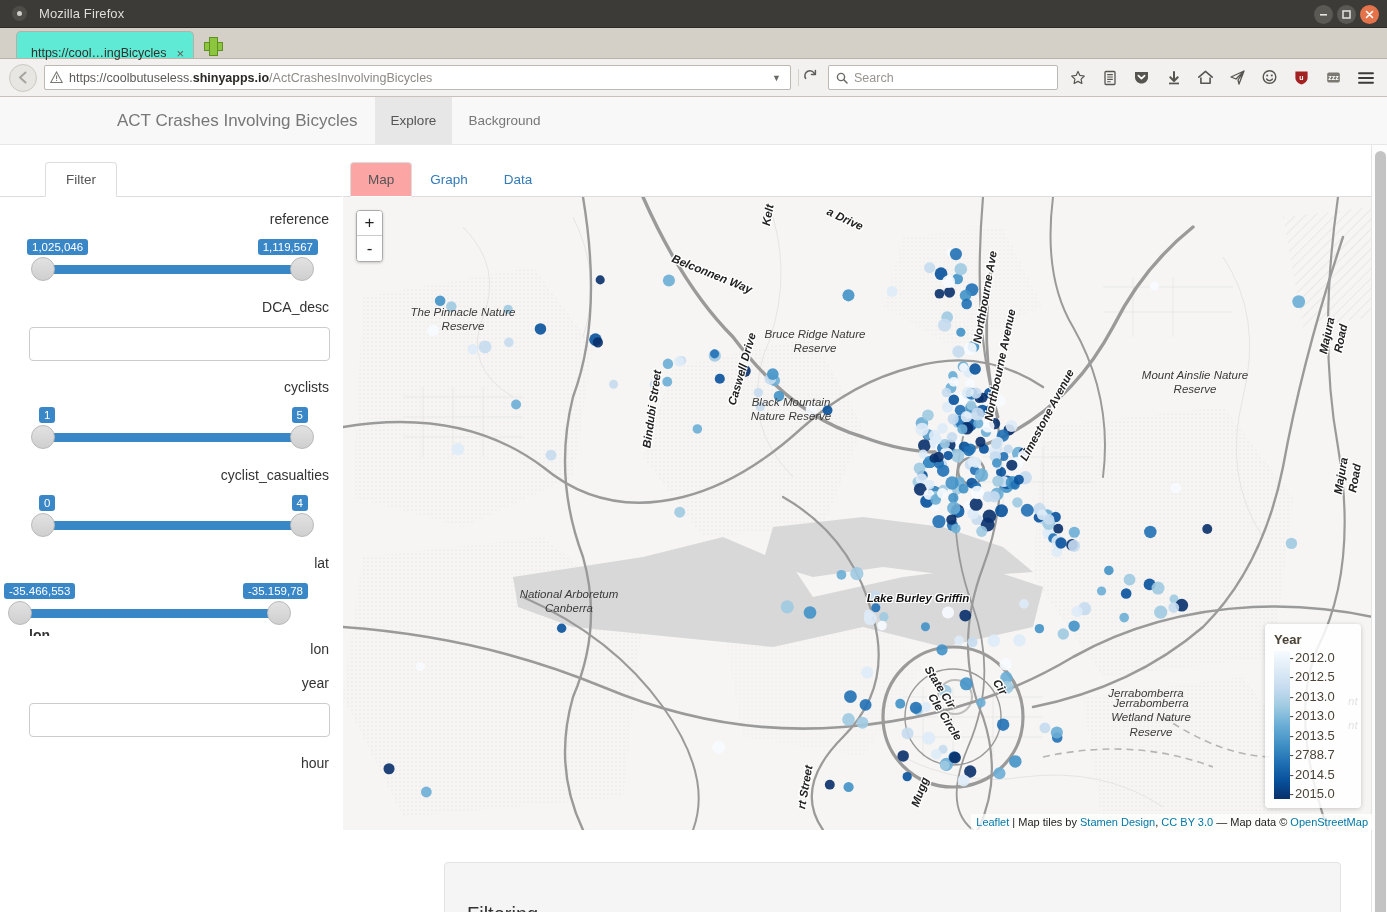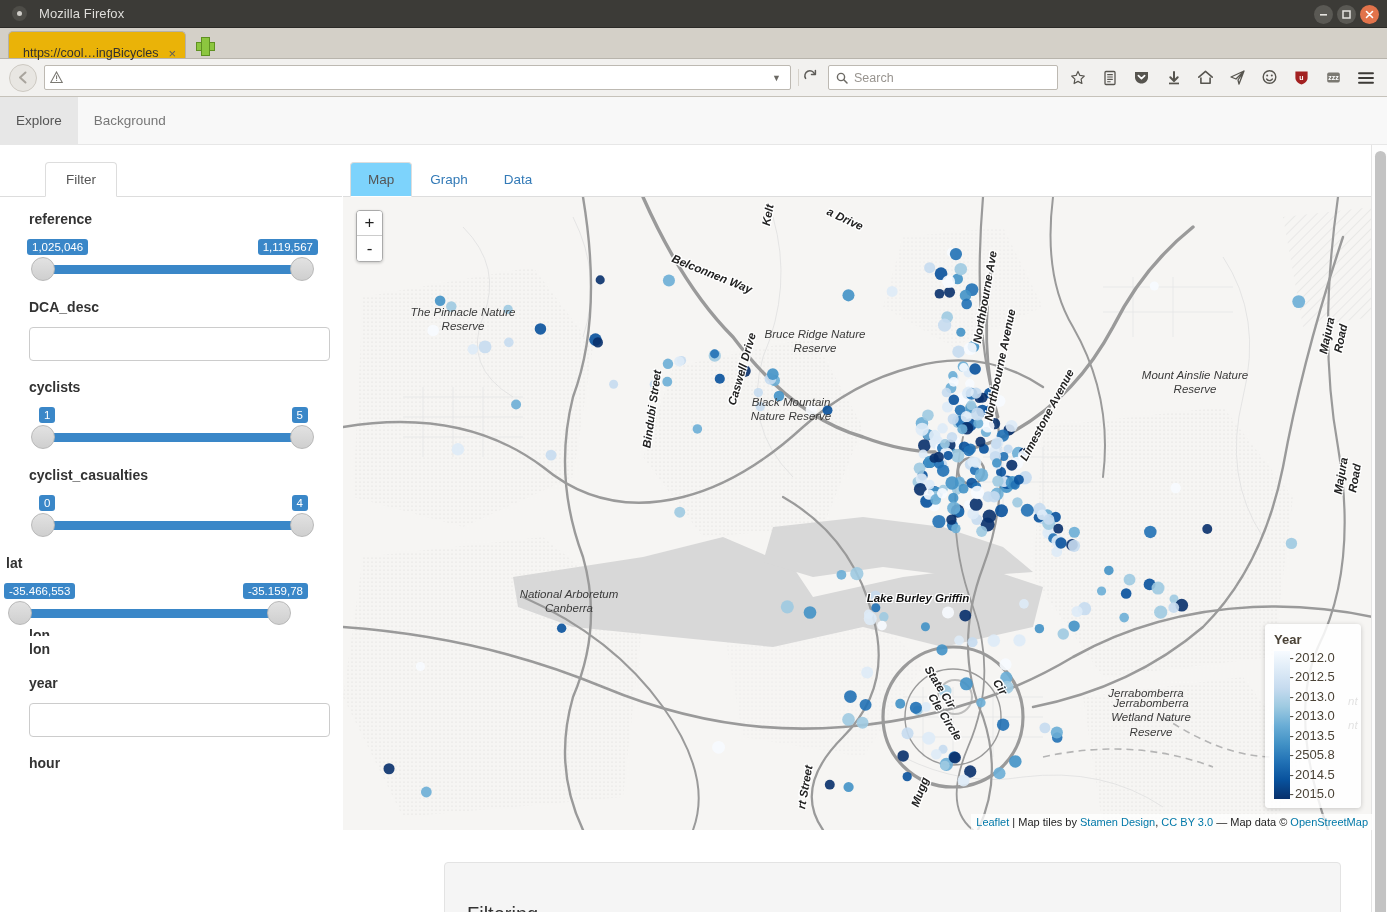--- a/index.html
+++ b/index.html
@@ -30,25 +30,25 @@
   .wc.close { background: #e2734b; color: #fff; }
   .wc svg { display:block; }
 
   
   #tabstrip {
     height: 31px; background: #d4d0c8;
     display: flex; align-items: flex-end; padding-left: 8px;
     border-bottom: 1px solid #b8b4ac;
   }
   #browser-tab {
-    height: 27px; background: #eab308;
+    height: 27px; background: #5eead4;
     border: 1px solid #b5b1a9; border-bottom: none;
     border-radius: 5px 5px 0 0;
     display: flex; align-items: center; gap: 10px;
-    padding: 16px 9px 0 14px; font-size: 12.5px; color: #33312e;
+    padding: 16px 9px 0 14px; font-size: 12.5px; color: #33312e; margin-left: 8px;
   }
   #tab-close { color: #5f5d59; font-size: 13px; cursor: pointer; }
   #new-tab {
     margin-left: 10px; margin-bottom: 4px;
     width: 17px; height: 17px; position: relative; cursor: pointer;
   }
   #new-tab::before, #new-tab::after {
     content:""; position:absolute; background:#8cc63f; border:1px solid #5f9121;
   }
   #new-tab::before { left:0; top:5px; width:17px; height:7px; }
@@ -110,21 +110,21 @@
     border-right: 1px solid #fff; overflow: hidden;
   }
   #filter-tabrow { padding: 17px 0 0 45px; display:flex; }
   #filter-tab {
     border: 1px solid #ddd; border-bottom: 1px solid #fff;
     border-radius: 4px 4px 0 0; background: #fff;
     padding: 9px 20px; font-size: 13.5px; color: #555; margin-bottom: -1px;
   }
   #filter-divider { border-top: 1px solid #ddd; margin-top: 0; }
   .field { padding: 0 13px 0 29px; margin-top: 14px; }
-  .field-label { font-size: 14px; font-weight: bold; color: #333; margin-bottom: 12px; }
+  .field-label { font-size: 14px; font-weight: normal; color: #333; margin-bottom: 12px; text-align: right; }
   .text-input {
     width: 301px; height: 34px; border: 1px solid #ccc; border-radius: 4px;
     background: #fff;
   }
   .slider-wrap { position: relative; height: 42px; width: 303px; margin-left: -14px; }
   .slider-track {
     position: absolute; left: 28px; right: 16px; top: 26px; height: 9px;
     background: #3a87c8; border-radius: 4px;
   }
   .slider-handle {
@@ -147,21 +147,21 @@
   
   #main-panel { flex: 1; padding: 0; position: relative; overflow: hidden; }
   #content-tabrow {
     display: flex; padding-left: 7px; padding-top: 17px;
     border-bottom: 1px solid #ddd; height: 52px; align-items: flex-end;
   }
   .ctab {
     padding: 9px 17px; font-size: 13.5px; color: #337ab7; cursor: pointer;
     border: 1px solid transparent; border-radius: 4px 4px 0 0; margin-bottom: -1px;
   }
-  .ctab.active { color: #555; background: #7dd3fc; border-color: #ddd; border-bottom-color: #fff; }
+  .ctab.active { color: #555; background: #fca5a5; border-color: #ddd; border-bottom-color: #fff; }
 
   
   #map {
     position: relative; height: 633px; width: 1030px;
     background: #f4f3f1; overflow: hidden;
   }
   #map-tiles { position: absolute; inset: 0; }
   .map-label {
     position: absolute; font-family: "Liberation Sans", sans-serif;
     font-style: italic; color: #3a3a3a; font-size: 11.5px;
@@ -266,20 +266,23 @@
     <svg width="15" height="15" viewBox="0 0 15 15">
         <path d="M9.5 2.5L4 7.5l5.5 5" fill="none" stroke="#a8a49d" stroke-width="2" stroke-linecap="round" stroke-linejoin="round"></path>
       </svg>
   </div>
   <div id="urlbar">
     <svg width="13" height="13" viewBox="0 0 13 13">
       <path d="M6.5 1L12.3 11.5H0.7z" fill="none" stroke="#7a7872" stroke-width="1.1"></path>
       <rect x="6" y="4.4" width="1.1" height="3.6" fill="#7a7872"></rect>
       <rect x="6" y="8.8" width="1.1" height="1.1" fill="#7a7872"></rect>
     </svg>
+    <div id="url-text">
+      <span class="pre">https://coolbutuseless.</span><b>shinyapps.io</b><span>/ActCrashesInvolvingBicycles</span>
+    </div>
     <div id="urlbar-dropdown">▼</div>
   </div>
   <div id="reload-button">
     <svg width="14" height="14" viewBox="0 0 14 14">
         <path d="M11.6 5.2A5 5 0 102.6 9.4" fill="none" stroke="#5d5b57" stroke-width="1.5" stroke-linecap="round"></path>
         <path d="M12.4 1.6v3.9h-3.9" fill="none" stroke="#5d5b57" stroke-width="1.5" stroke-linecap="round" stroke-linejoin="round"></path>
       </svg>
   </div>
   <div id="searchbar">
     <svg width="12" height="12" viewBox="0 0 12 12">
@@ -345,20 +348,21 @@
       </svg>
   </div>
   <div class="tb-icon">
     <svg width="18" height="18" viewBox="0 0 18 18">
         <path d="M2 4.2h14M2 9h14M2 13.8h14" stroke="#3c3a36" stroke-width="1.9" stroke-linecap="round"></path>
       </svg>
   </div>
 </div>
 
 <div id="shiny-navbar">
+  <div id="app-title">ACT Crashes Involving Bicycles</div>
   <div class="nav-tab active">Explore</div>
   <div class="nav-tab">Background</div>
 </div>
 
 <div id="app-body">
 
   <div id="sidebar">
     <div id="filter-tabrow">
       <div id="filter-tab">Filter</div>
     </div>
@@ -855,21 +859,21 @@
       <div id="map-legend">
         <div id="legend-title">Year</div>
         <div id="legend-body">
           <div id="legend-gradient"></div>
           <div id="legend-ticks">
               <div class="legend-tick" style="top: 6px;">2012.0</div>
               <div class="legend-tick" style="top: 25.4286px;">2012.5</div>
               <div class="legend-tick" style="top: 44.8571px;">2013.0</div>
               <div class="legend-tick" style="top: 64.2857px;">2013.0</div>
               <div class="legend-tick" style="top: 83.7143px;">2013.5</div>
-              <div class="legend-tick" style="top: 103.143px;">2505.8</div>
+              <div class="legend-tick" style="top: 103.143px;">2788.7</div>
               <div class="legend-tick" style="top: 122.571px;">2014.5</div>
               <div class="legend-tick" style="top: 142px;">2015.0</div>
             </div>
         </div>
       </div>
 
       <div id="map-attribution">
         <a href="#">Leaflet</a><span> | Map tiles by </span><a href="#">Stamen Design</a><span>, </span><a href="#">CC BY 3.0</a><span> — Map data © </span><a href="#">OpenStreetMap</a>
       </div>
     </div>

